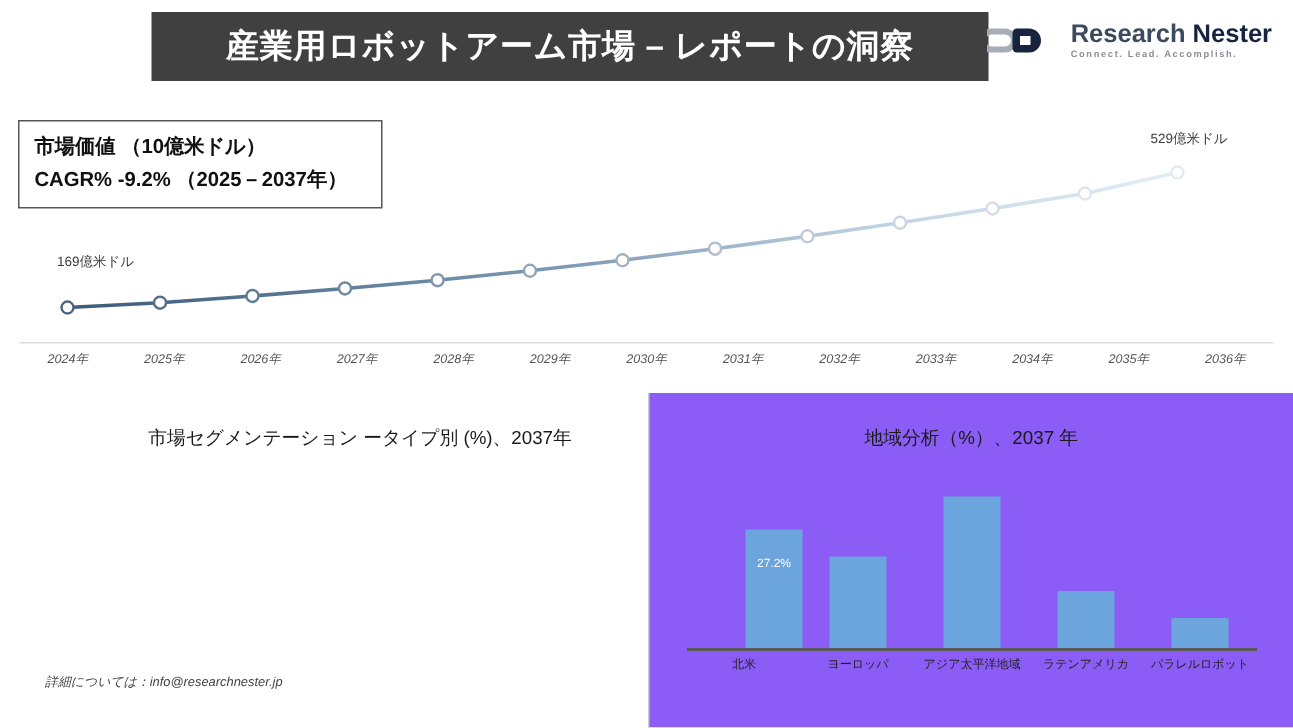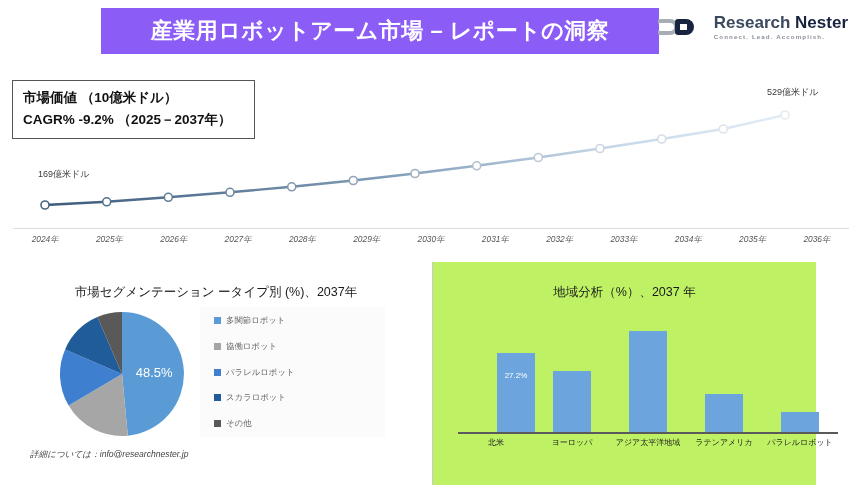--- a/index.html
+++ b/index.html
@@ -8,21 +8,21 @@
     background:#ffffff;
     font-family:"Liberation Sans","DejaVu Sans",sans-serif;
     overflow:hidden;
     position:relative;
   }
   #root{position:relative;width:862px;height:485px;background:#fff;}
 
   
   .header-bar{
     position:absolute;left:101px;top:8px;width:558px;height:46px;
-    background:#8b5cf6;
+    background:#404040;
     display:flex;align-items:center;justify-content:center;
   }
   .header-title{
     color:#ffffff;font-size:22px;font-weight:bold;letter-spacing:0.5px;
     white-space:nowrap;
   }
   .logo{
     position:absolute;right:14px;top:14px;
     display:flex;align-items:center;gap:20px;
   }
@@ -62,25 +62,25 @@
   .x-labels{
     position:absolute;left:13px;top:234px;width:836px;height:20px;
     display:flex;
   }
   .x-labels span{
     flex:1;text-align:center;font-size:8.4px;color:#555;white-space:nowrap;font-style:italic;
   }
 
   
   .panel-left{
-    position:absolute;left:0;top:262px;width:432px;height:223px;background:#ffffff;
+    position:absolute;left:0;top:262px;width:432px;height:223px;background:#ffffff;padding-left:24px;
   }
   .panel-right{
-    position:absolute;left:432px;top:262px;width:384px;height:223px;
-    background:#bef264;border-left:1px solid #c9c9c9;box-sizing:border-box;
+    position:absolute;left:432px;top:262px;width:430px;height:223px;
+    background:#8b5cf6;border-left:1px solid #c9c9c9;box-sizing:border-box;
   }
   .panel-title{
     text-align:center;font-size:12.5px;color:#1a1a1a;white-space:nowrap;
   }
   .panel-left .panel-title{margin-top:22px;}
   .panel-right .panel-title{margin-top:22px;}
 
   
   .pie-wrap{position:absolute;left:58px;top:48px;width:128px;height:128px;}
   .legend{
@@ -192,53 +192,21 @@
       <span>2032年</span>
       <span>2033年</span>
       <span>2034年</span>
       <span>2035年</span>
       <span>2036年</span>
     </div>
 
   <div class="panel-left">
     <div class="panel-title">市場セグメンテーション ータイプ別 (%)、2037年</div>
 
-    <div class="pie-wrap">
-      <svg id="pie-svg" width="128" height="128" viewBox="0 0 128 128">
-          <path d="M 64 64 L 64.00 2.00 A 62 62 0 0 1 69.83 125.72 Z" fill="#5b9bd5"></path>
-          <text x="96.2" y="66.5" text-anchor="middle" fill="#ffffff" font-size="13" font-family="&quot;Liberation Sans&quot;, sans-serif">48.5%</text>
-          <path d="M 64 64 L 69.83 125.72 A 62 62 0 0 1 10.63 95.56 Z" fill="#a6a6a6"></path>
-          <path d="M 64 64 L 10.63 95.56 A 62 62 0 0 1 7.10 39.38 Z" fill="#3f7fd0"></path>
-          <path d="M 64 64 L 7.10 39.38 A 62 62 0 0 1 39.38 7.10 Z" fill="#1f5c99"></path>
-          <path d="M 64 64 L 39.38 7.10 A 62 62 0 0 1 64.00 2.00 Z" fill="#595959"></path>
-        </svg>
-    </div>
-
-    <div class="legend" id="pie-legend">
-        <div class="legend-item">
-          <span class="legend-swatch" style="background: rgb(91, 155, 213);"></span>
-          <span class="legend-label">多関節ロボット</span>
-        </div>
-        <div class="legend-item">
-          <span class="legend-swatch" style="background: rgb(166, 166, 166);"></span>
-          <span class="legend-label">協働ロボット</span>
-        </div>
-        <div class="legend-item">
-          <span class="legend-swatch" style="background: rgb(63, 127, 208);"></span>
-          <span class="legend-label">パラレルロボット</span>
-        </div>
-        <div class="legend-item">
-          <span class="legend-swatch" style="background: rgb(31, 92, 153);"></span>
-          <span class="legend-label">スカラロボット</span>
-        </div>
-        <div class="legend-item">
-          <span class="legend-swatch" style="background: rgb(89, 89, 89);"></span>
-          <span class="legend-label">その他</span>
-        </div>
-      </div>
+
 
     <div class="source">
       <div>詳細については：info@researchnester.jp</div>
     </div>
   </div>
 
   <div class="panel-right">
     <div class="panel-title">地域分析（%）、2037 年</div>
     <div class="bars" id="bars">
         <div class="bar-col">

